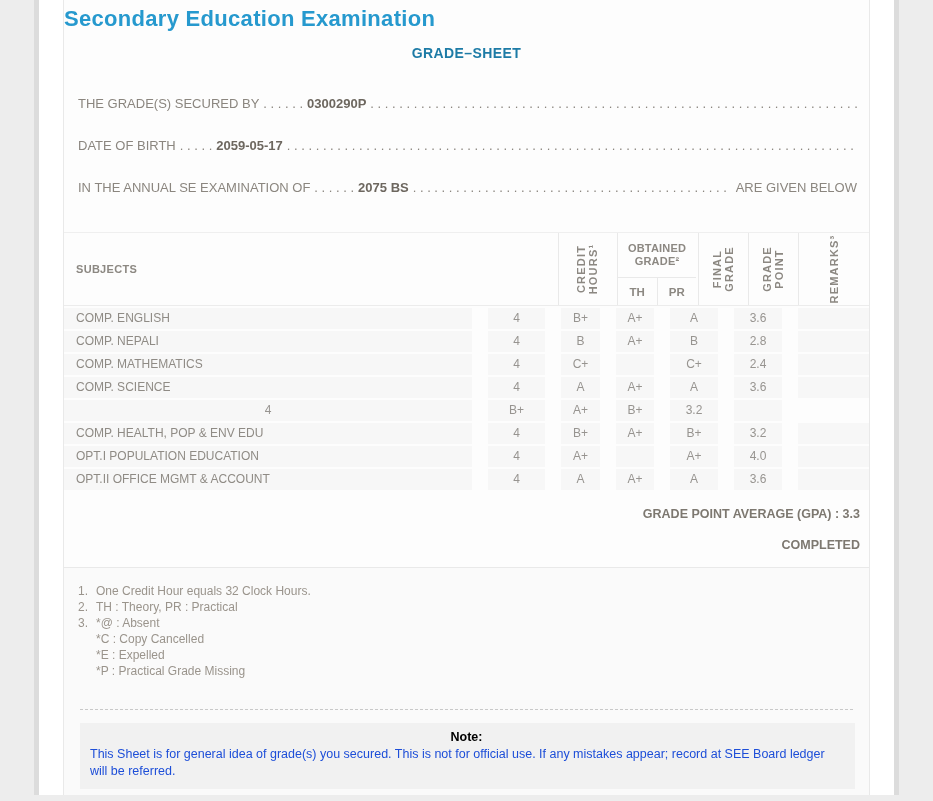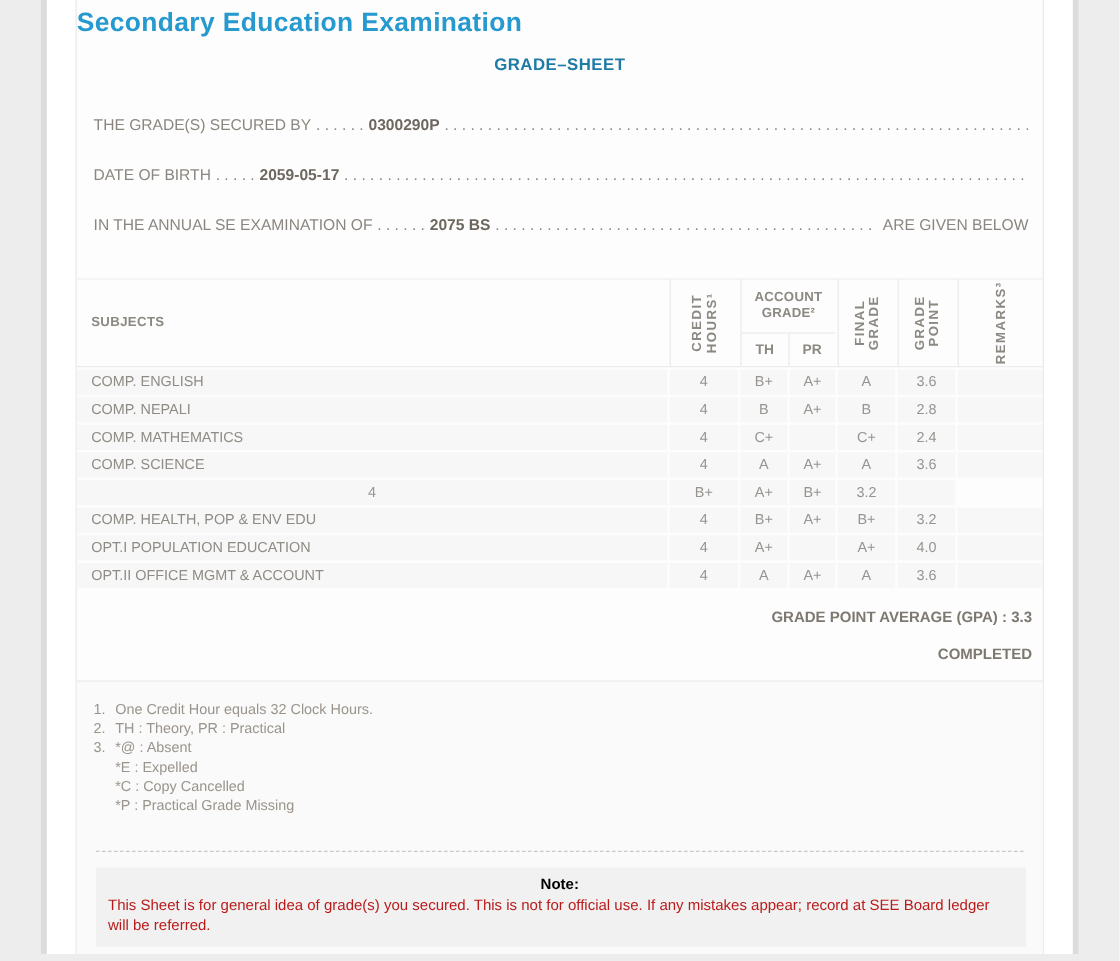--- a/index.html
+++ b/index.html
@@ -94,21 +94,21 @@
     border-bottom: 1px solid #e9e9e9;
     letter-spacing: 0.2px;
   }
   .obt-bottom { height: 27px; display: flex; font-size: 11.5px; }
   .obt-th, .obt-pr { flex: 1; display: flex; align-items: center; justify-content: center; }
   .obt-pr { border-left: 1px solid #e9e9e9; }
   .g-body { margin-top: 2px; }
   .g-row {
     display: grid;
     grid-template-columns: 1fr 57px 39px 38px 48px 48px 71px;
-    column-gap: 2px;
+    column-gap: 16px;
     margin-bottom: 2px;
   }
   .g-row > div {
     background: #f7f7f7;
     height: 21px;
     line-height: 21px;
     font-size: 12px;
     color: #979490;
     text-align: center;
     overflow: hidden;
@@ -135,21 +135,21 @@
     border-top: 1px dashed #c9c9c9;
     height: 0;
   }
   .note-block {
     margin: 13px 2px 0 2px;
     background: #f1f1f1;
     padding: 6px 12px 9px 10px;
     font-size: 12.5px;
   }
   .note-title { font-weight: bold; color: #000000; line-height: 17px; text-align: center; }
-  .note-body { color: #b91c1c; line-height: 17px; }
+  .note-body { color: #1d4ed8; line-height: 17px; }
 </style>
 </head>
 <body>
 
 <div class="paper">
   <div class="content">
 
     <div class="doc-title">Secondary Education Examination</div>
     <div class="doc-subtitle">GRADE–SHEET</div>
 
@@ -179,21 +179,21 @@
       <div class="g-header">
         <div class="h-subjects">SUBJECTS</div>
         <div class="vh">
           <div class="vh-inner">
             <span>CREDIT</span>
             <span>HOURS¹</span>
           </div>
         </div>
         <div class="h-obtained">
           <div class="obt-top">
-            <span>ACCOUNT</span>
+            <span>OBTAINED</span>
             <span>GRADE²</span>
           </div>
           <div class="obt-bottom">
             <div class="obt-th">TH</div>
             <div class="obt-pr">PR</div>
           </div>
         </div>
         <div class="vh">
           <div class="vh-inner">
             <span>FINAL</span>
@@ -303,25 +303,25 @@
         <div class="fn-line">
           <span class="fn-marker">2.</span>
           <span class="fn-text">TH : Theory, PR : Practical</span>
         </div>
         <div class="fn-line">
           <span class="fn-marker">3.</span>
           <span class="fn-text">*@ : Absent</span>
         </div>
         <div class="fn-line">
           <span class="fn-marker"></span>
+          <span class="fn-text">*C : Copy Cancelled</span>
+        </div>
+        <div class="fn-line">
+          <span class="fn-marker"></span>
           <span class="fn-text">*E : Expelled</span>
-        </div>
-        <div class="fn-line">
-          <span class="fn-marker"></span>
-          <span class="fn-text">*C : Copy Cancelled</span>
         </div>
         <div class="fn-line">
           <span class="fn-marker"></span>
           <span class="fn-text">*P : Practical Grade Missing</span>
         </div>
       </div>
 
       <div class="dashed-sep"></div>
 
       <div class="note-block">

